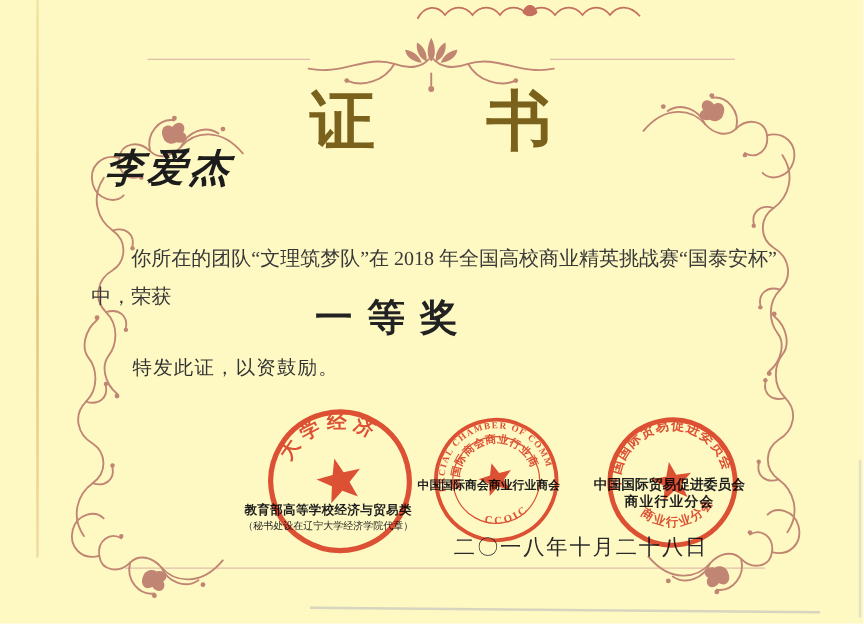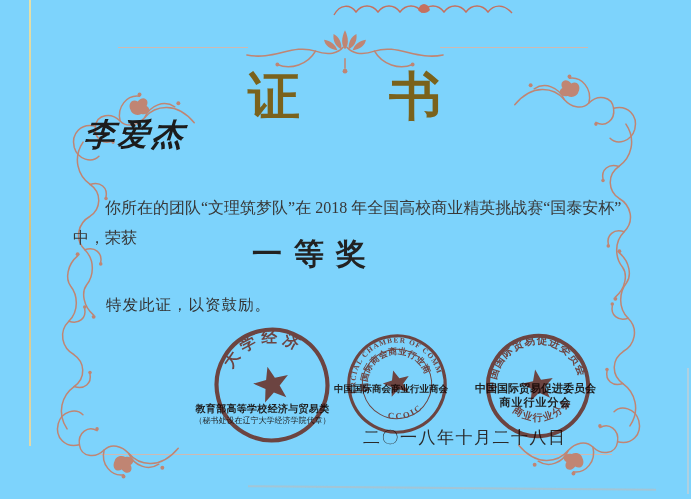--- a/index.html
+++ b/index.html
@@ -1,18 +1,18 @@
 <!DOCTYPE html>
 <html><head>
 <meta charset="utf-8">
 <style>
   html,body{margin:0;padding:0;background:#ffffff;}
   .page{
     position:relative;width:691px;height:499px;overflow:hidden;
-    background:#7dd3fc;
+    background:#fef9c3;
     font-family:"Liberation Serif", serif;
     color:#2f2f2f;
   }
   
   .scan-left{position:absolute;left:29px;top:0;width:2px;height:446px;
     background:linear-gradient(180deg,#f0e2a0,#e2bd6e 55%,#eeda9f);opacity:.9;}
   .scan-bottom{position:absolute;left:248px;top:487px;width:408px;height:2px;
     background:#bdbdbd;transform:rotate(.5deg);opacity:.6;}
   .scan-right{position:absolute;right:2px;top:368px;width:2px;height:126px;background:#cfcfcf;opacity:.6;}
   
@@ -33,21 +33,21 @@
     font-size:52px;font-weight:bold;color:#7a621c;letter-spacing:2px;word-spacing:72px;
     font-family:"Liberation Serif", serif;}
   .name-row{position:absolute;left:84px;top:114px;display:flex;align-items:flex-end;gap:12px;}
   .recipient-name{font-size:31px;font-weight:bold;font-style:italic;color:#1c1c1c;
     font-family:"DejaVu Serif", serif;letter-spacing:3px;transform:skewX(-4deg);}
   .recipient-suffix{font-size:16px;color:#2b2b2b;padding-bottom:4px;letter-spacing:4px;}
   .body-block{position:absolute;left:73px;top:151px;width:556px;font-size:16px;line-height:30px;color:#383838;}
   .body-block .l1{text-indent:32px;margin-top:42px;}
   .award{position:absolute;left:0;top:234px;width:630px;text-align:center;
     font-size:30px;font-weight:bold;color:#222;letter-spacing:12px;}
-  .closing{position:absolute;left:74px;top:295px;font-size:15.5px;color:#333;text-indent:32px;letter-spacing:1px;}
+  .closing{position:absolute;left:74px;top:284px;font-size:15.5px;color:#333;text-indent:32px;letter-spacing:1px;}
   
   .org{position:absolute;color:#1f1f1f;font-weight:bold;text-align:center;line-height:1.25;}
   .org-left{left:150px;top:371px;width:225px;margin-top:32px;}
   .org-left .ln1{font-size:10px;letter-spacing:.3px;}
   .org-left .ln2{font-size:10px;letter-spacing:1px;}
   .org-left .ln3{font-size:8px;font-weight:normal;letter-spacing:0;}
   .org-mid{left:331px;top:384px;width:120px;font-size:9.5px;letter-spacing:0;}
   .org-right{left:463px;top:382px;width:145px;}
   .org-right .ln1{font-size:11px;}
   .org-right .ln2{font-size:11px;letter-spacing:1px;}

